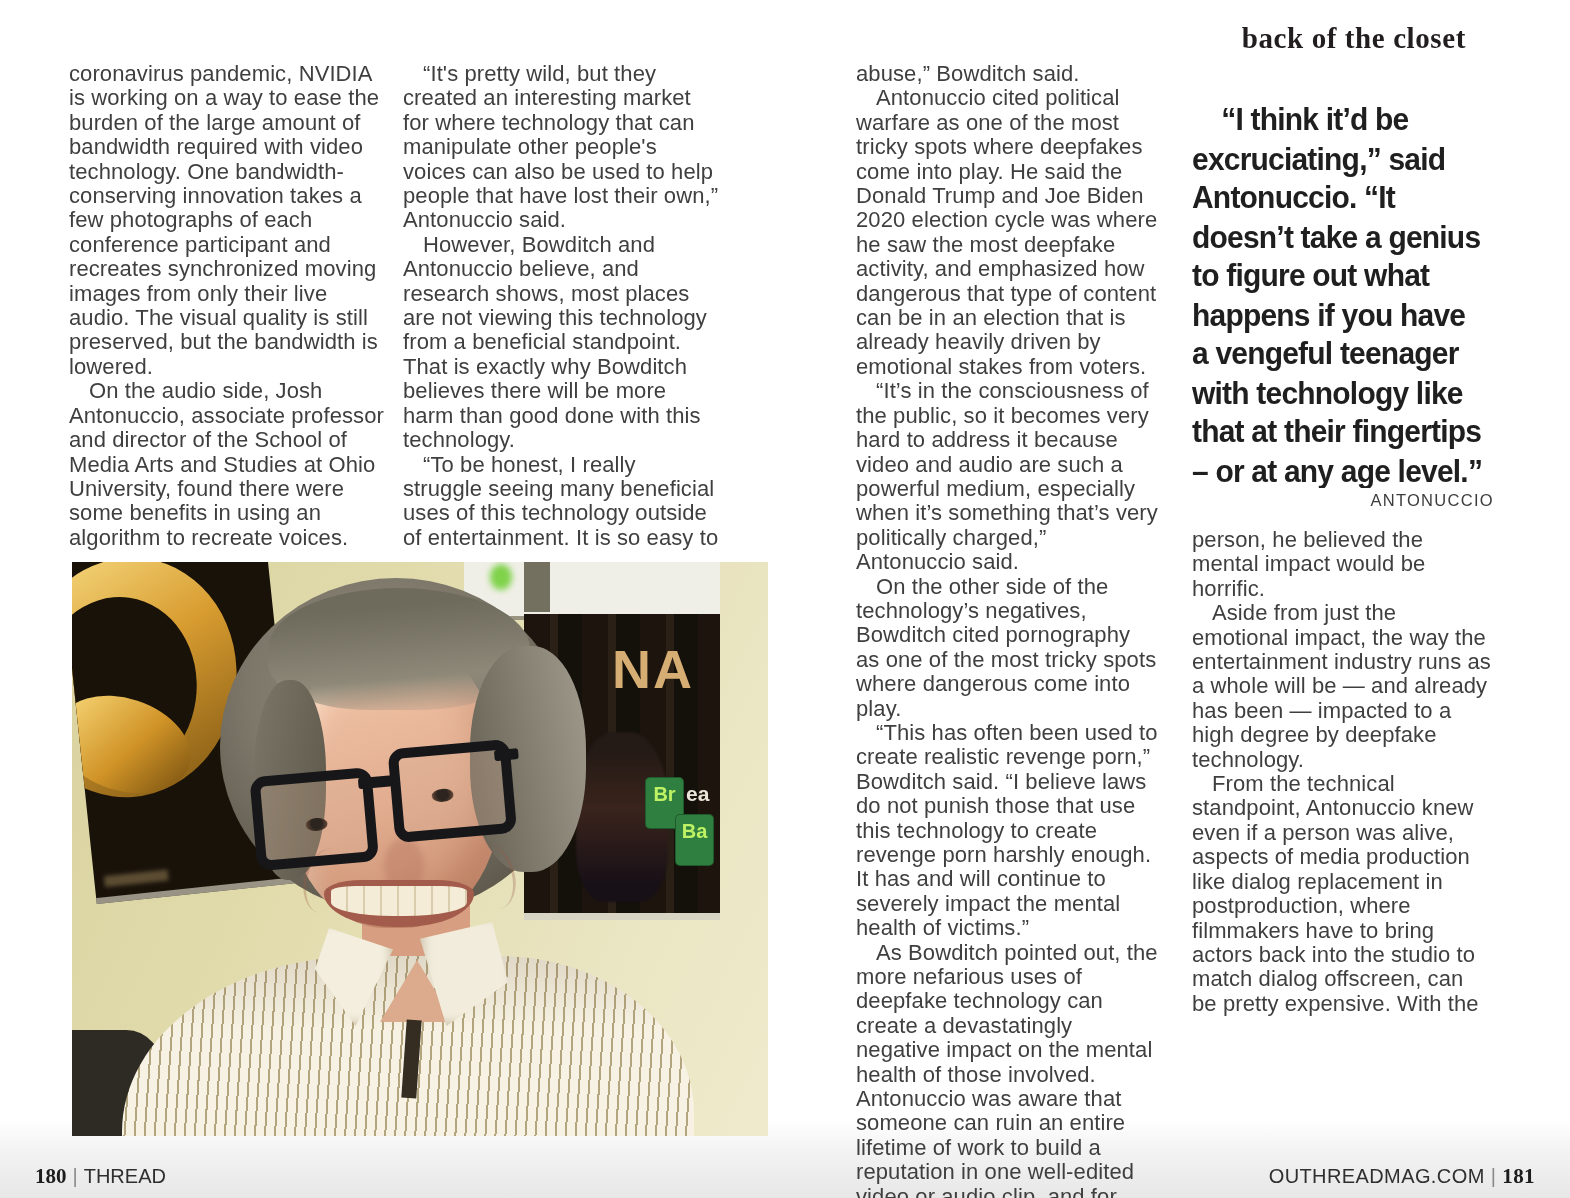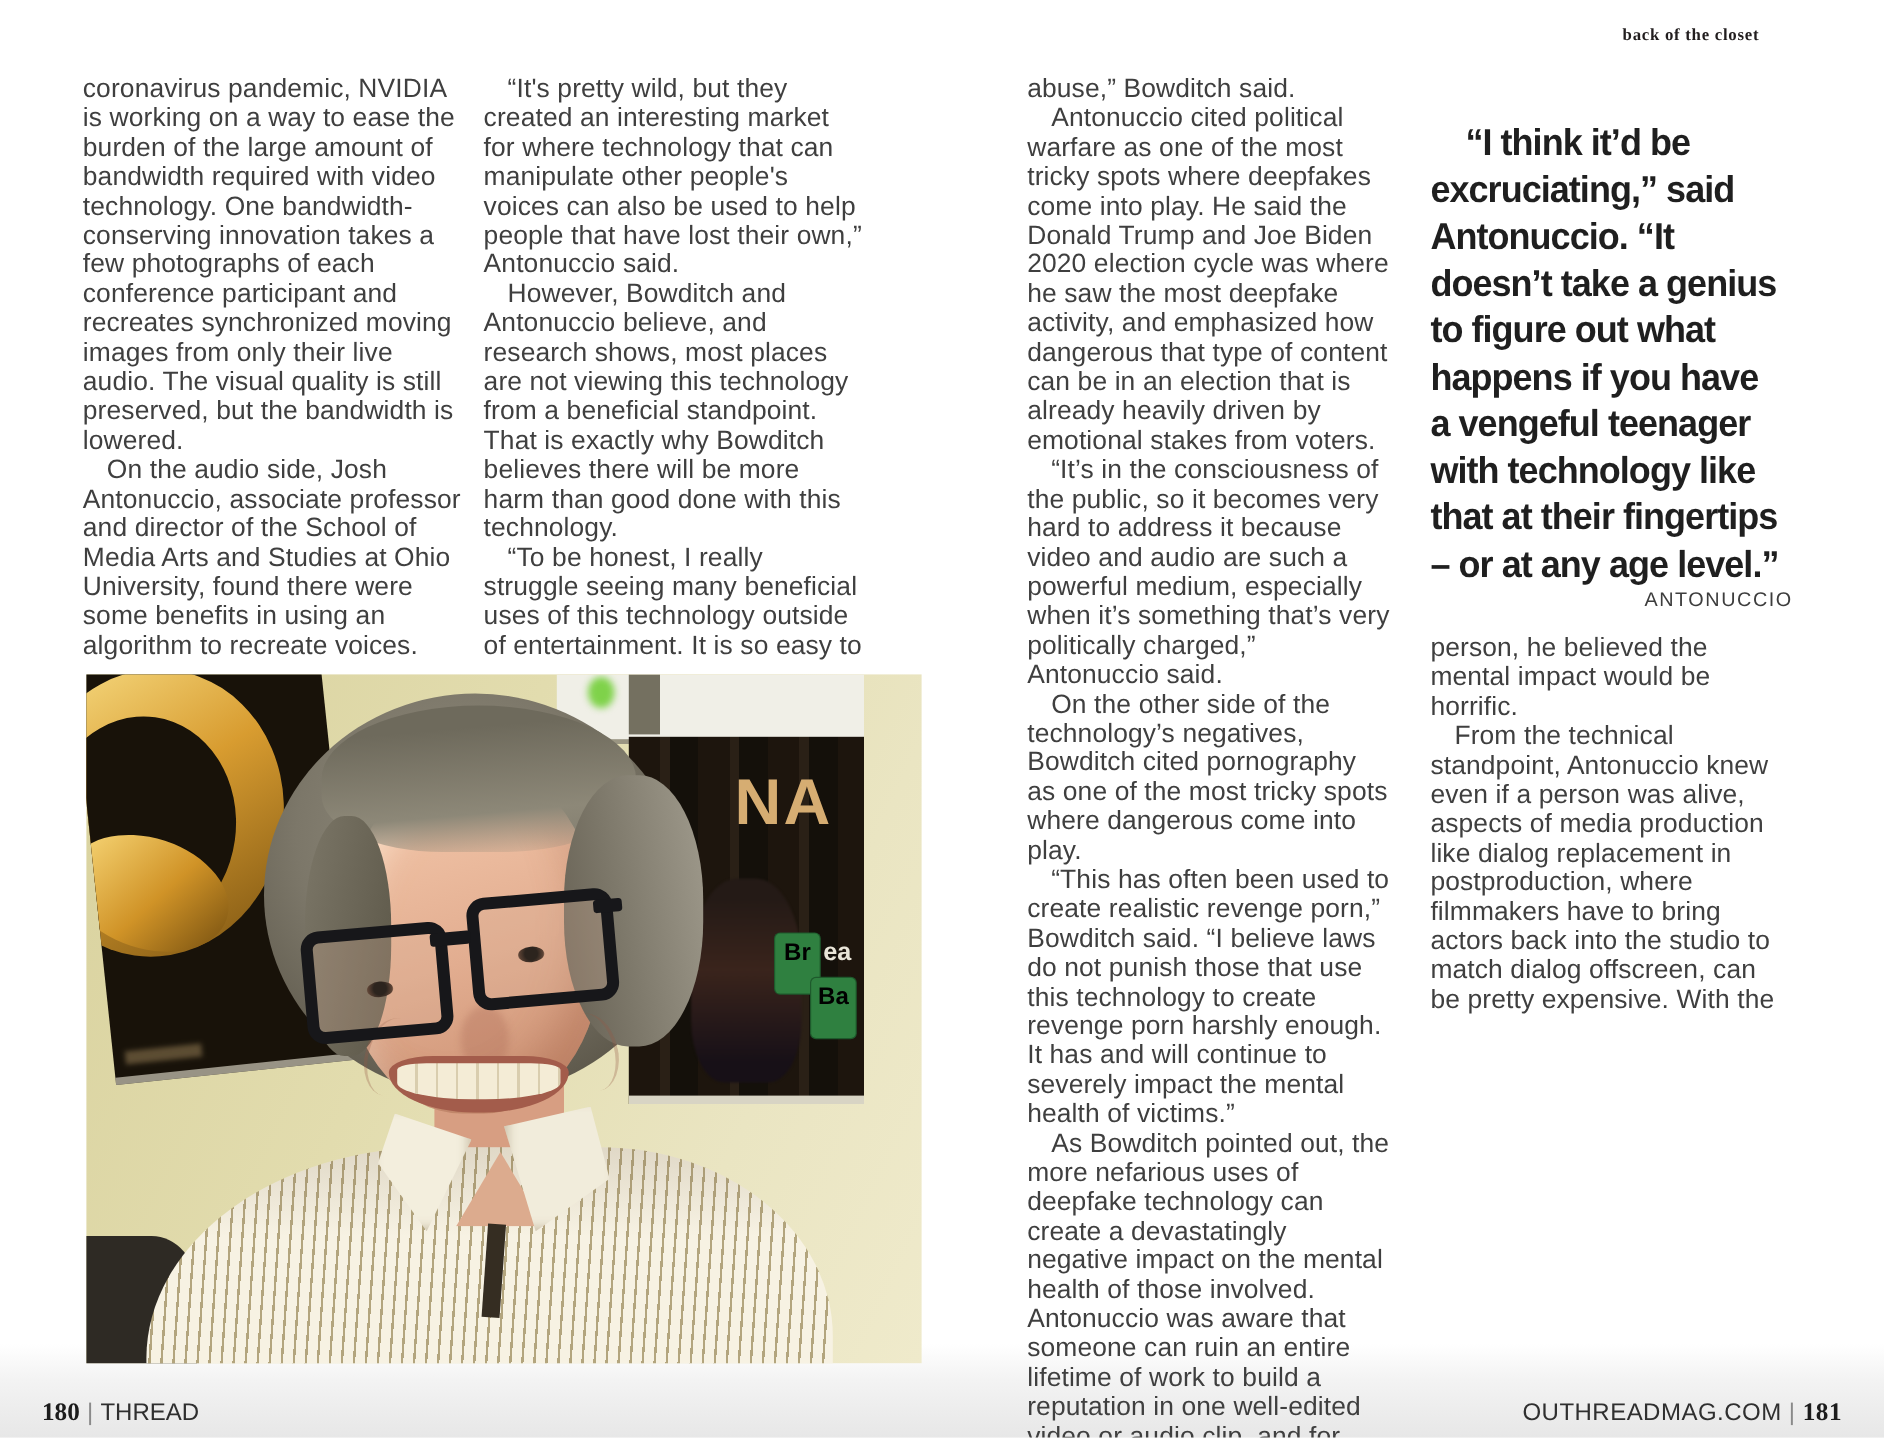--- a/index.html
+++ b/index.html
@@ -12,21 +12,21 @@
   .col{position:absolute;top:62px;font-size:22px;line-height:24.4px;color:#3f3f3f;letter-spacing:.1px;}
   .col p{margin:0;}
   .col p.ind{text-indent:20px;}
   #col1{left:69px;width:316px;}
   #col2{left:403px;width:316px;}
   #col3{left:856px;width:302px;}
   #col4{left:1192px;top:528px;width:302px;}
   
   .section-header{
     position:absolute;top:22px;right:104px;
-    font-family:"Liberation Serif",serif;font-weight:bold;font-size:14px;
+    font-family:"Liberation Serif",serif;font-weight:bold;font-size:29px;
     letter-spacing:.6px;color:#221e1f;
   }
   
   .pull-quote{position:absolute;left:1192px;top:100px;width:320px;}
   .pull-quote .q{
     white-space:pre-line;
     font-weight:bold;font-size:30px;line-height:37.5px;letter-spacing:-.8px;
     color:#1f1f1f;transform:scale(1,1.04);transform-origin:top left;
   }
   .pull-quote .attr{
@@ -60,21 +60,21 @@
   .helmet-visor{left:-26px;top:150px;width:138px;height:92px;border-radius:50%;
     background:linear-gradient(120deg,#f3cf6e 10%,#d09327 55%,#7d5512 95%);transform:rotate(24deg);}
   .poster-left-smudge{left:10px;bottom:16px;width:64px;height:11px;background:rgba(196,164,112,.4);filter:blur(2px);}
   .poster-left-frame{left:-4px;bottom:-2px;width:210px;height:8px;background:#cfcaba;opacity:.7;}
   
   .poster-right{left:452px;top:52px;width:196px;height:306px;overflow:hidden;
     background:repeating-linear-gradient(90deg,#1d150d 0 26px,#2a2016 26px 34px,#14100a 34px 58px);}
   .poster-na{left:88px;top:24px;font-weight:bold;font-size:54px;letter-spacing:2px;color:#d6ad72;font-family:"Liberation Sans",sans-serif;}
   .poster-woman{left:52px;top:118px;width:92px;height:170px;border-radius:42% 42% 30% 30%;
     background:linear-gradient(180deg,#241a16 10%,#3a241c 45%,#171017 90%);filter:blur(1px);}
-  .tile{width:37px;height:50px;background:#2f8040;border-radius:4px;color:#000000;font-weight:bold;
+  .tile{width:37px;height:50px;background:#2f8040;border-radius:4px;color:#bef264;font-weight:bold;
     font-size:20px;line-height:33px;text-align:center;box-shadow:0 0 0 1px #1e5a2c;}
   .tile-br{left:122px;top:164px;}
   .tile-ea{left:162px;top:168px;color:#e9e5d8;font-weight:bold;font-size:21px;}
   .tile-ba{left:152px;top:201px;}
   .poster-right-frame{left:0;bottom:0;width:196px;height:7px;background:#d8d4c4;}
   
   .hair-back{left:148px;top:16px;width:352px;height:336px;border-radius:50%;
     background:radial-gradient(circle at 45% 35%,#928d7e 0%,#7c7769 45%,#575245 85%);}
   .neck{left:290px;top:326px;width:108px;height:100px;background:#d79e82;border-radius:0 0 42% 42%;}
   .chest{left:308px;top:398px;width:74px;height:62px;background:#dcab8e;clip-path:polygon(50% 0,100% 100%,0 100%);}
@@ -139,20 +139,21 @@
     <p>abuse,” Bowditch said.</p>
     <p class="ind">Antonuccio cited political warfare as one of the most tricky spots where deepfakes come into play. He said the Donald Trump and Joe Biden 2020 election cycle was where he saw the most deepfake activity, and emphasized how dangerous that type of content can be in an election that is already heavily driven by emotional stakes from voters.</p>
     <p class="ind">“It’s in the consciousness of the public, so it becomes very hard to address it because video and audio are such a powerful medium, especially when it’s something that’s very politically charged,” Antonuccio said.</p>
     <p class="ind">On the other side of the technology’s negatives, Bowditch cited pornography as one of the most tricky spots where dangerous come into play.</p>
     <p class="ind">“This has often been used to create realistic revenge porn,” Bowditch said. “I believe laws do not punish those that use this technology to create revenge porn harshly enough. It has and will continue to severely impact the mental health of victims.”</p>
     <p class="ind">As Bowditch pointed out, the more nefarious uses of deepfake technology can create a devastatingly negative impact on the mental health of those involved. Antonuccio was aware that someone can ruin an entire lifetime of work to build a reputation in one well-edited video or audio clip, and for that</p>
   </div>
 
   <div class="col" id="col4">
     <p>person, he believed the mental impact would be horrific.</p>
+    <p class="ind">Aside from just the emotional impact, the way the entertainment industry runs as a whole will be — and already has been —  impacted to a high degree by deepfake technology.</p>
     <p class="ind">From the technical standpoint, Antonuccio knew even if a person was alive, aspects of media production like dialog replacement in postproduction, where filmmakers have to bring actors back into the studio to match dialog offscreen, can be pretty expensive. With the</p>
   </div>
 
   <div class="pull-quote">
     <div class="q"> “I think it’d be
 excruciating,” said
 Antonuccio. “It
 doesn’t take a genius
 to figure out what
 happens if you have

